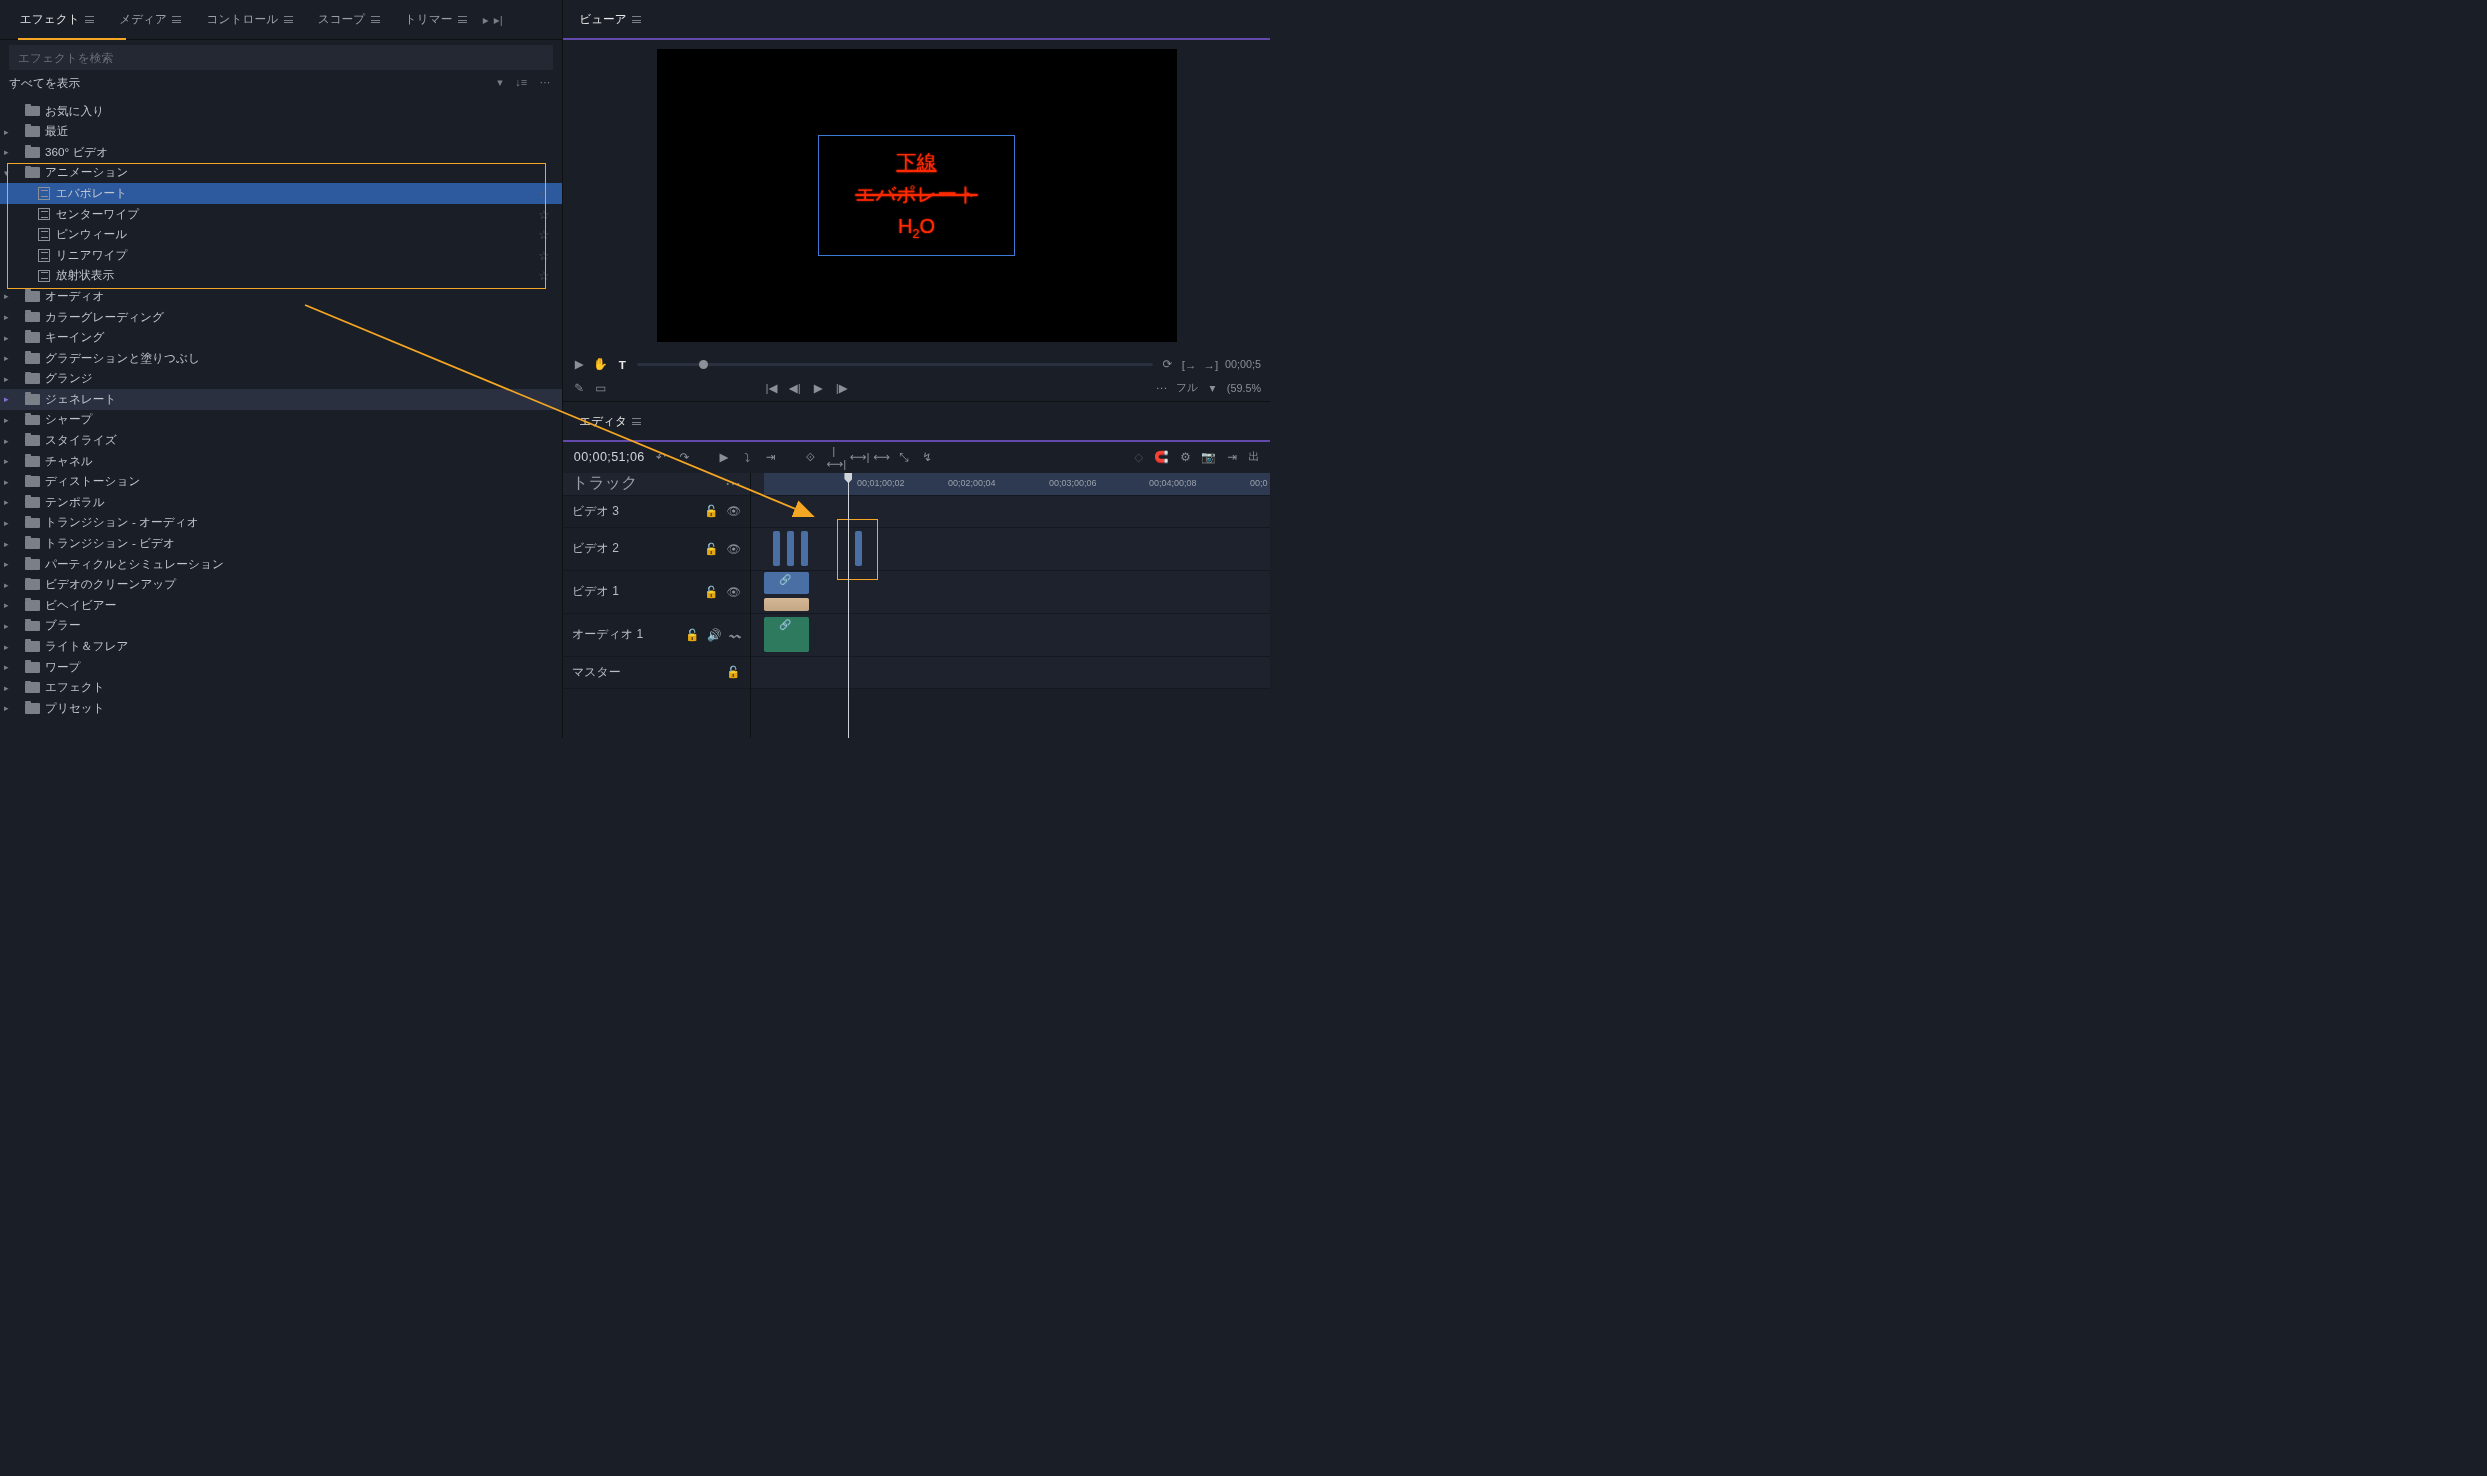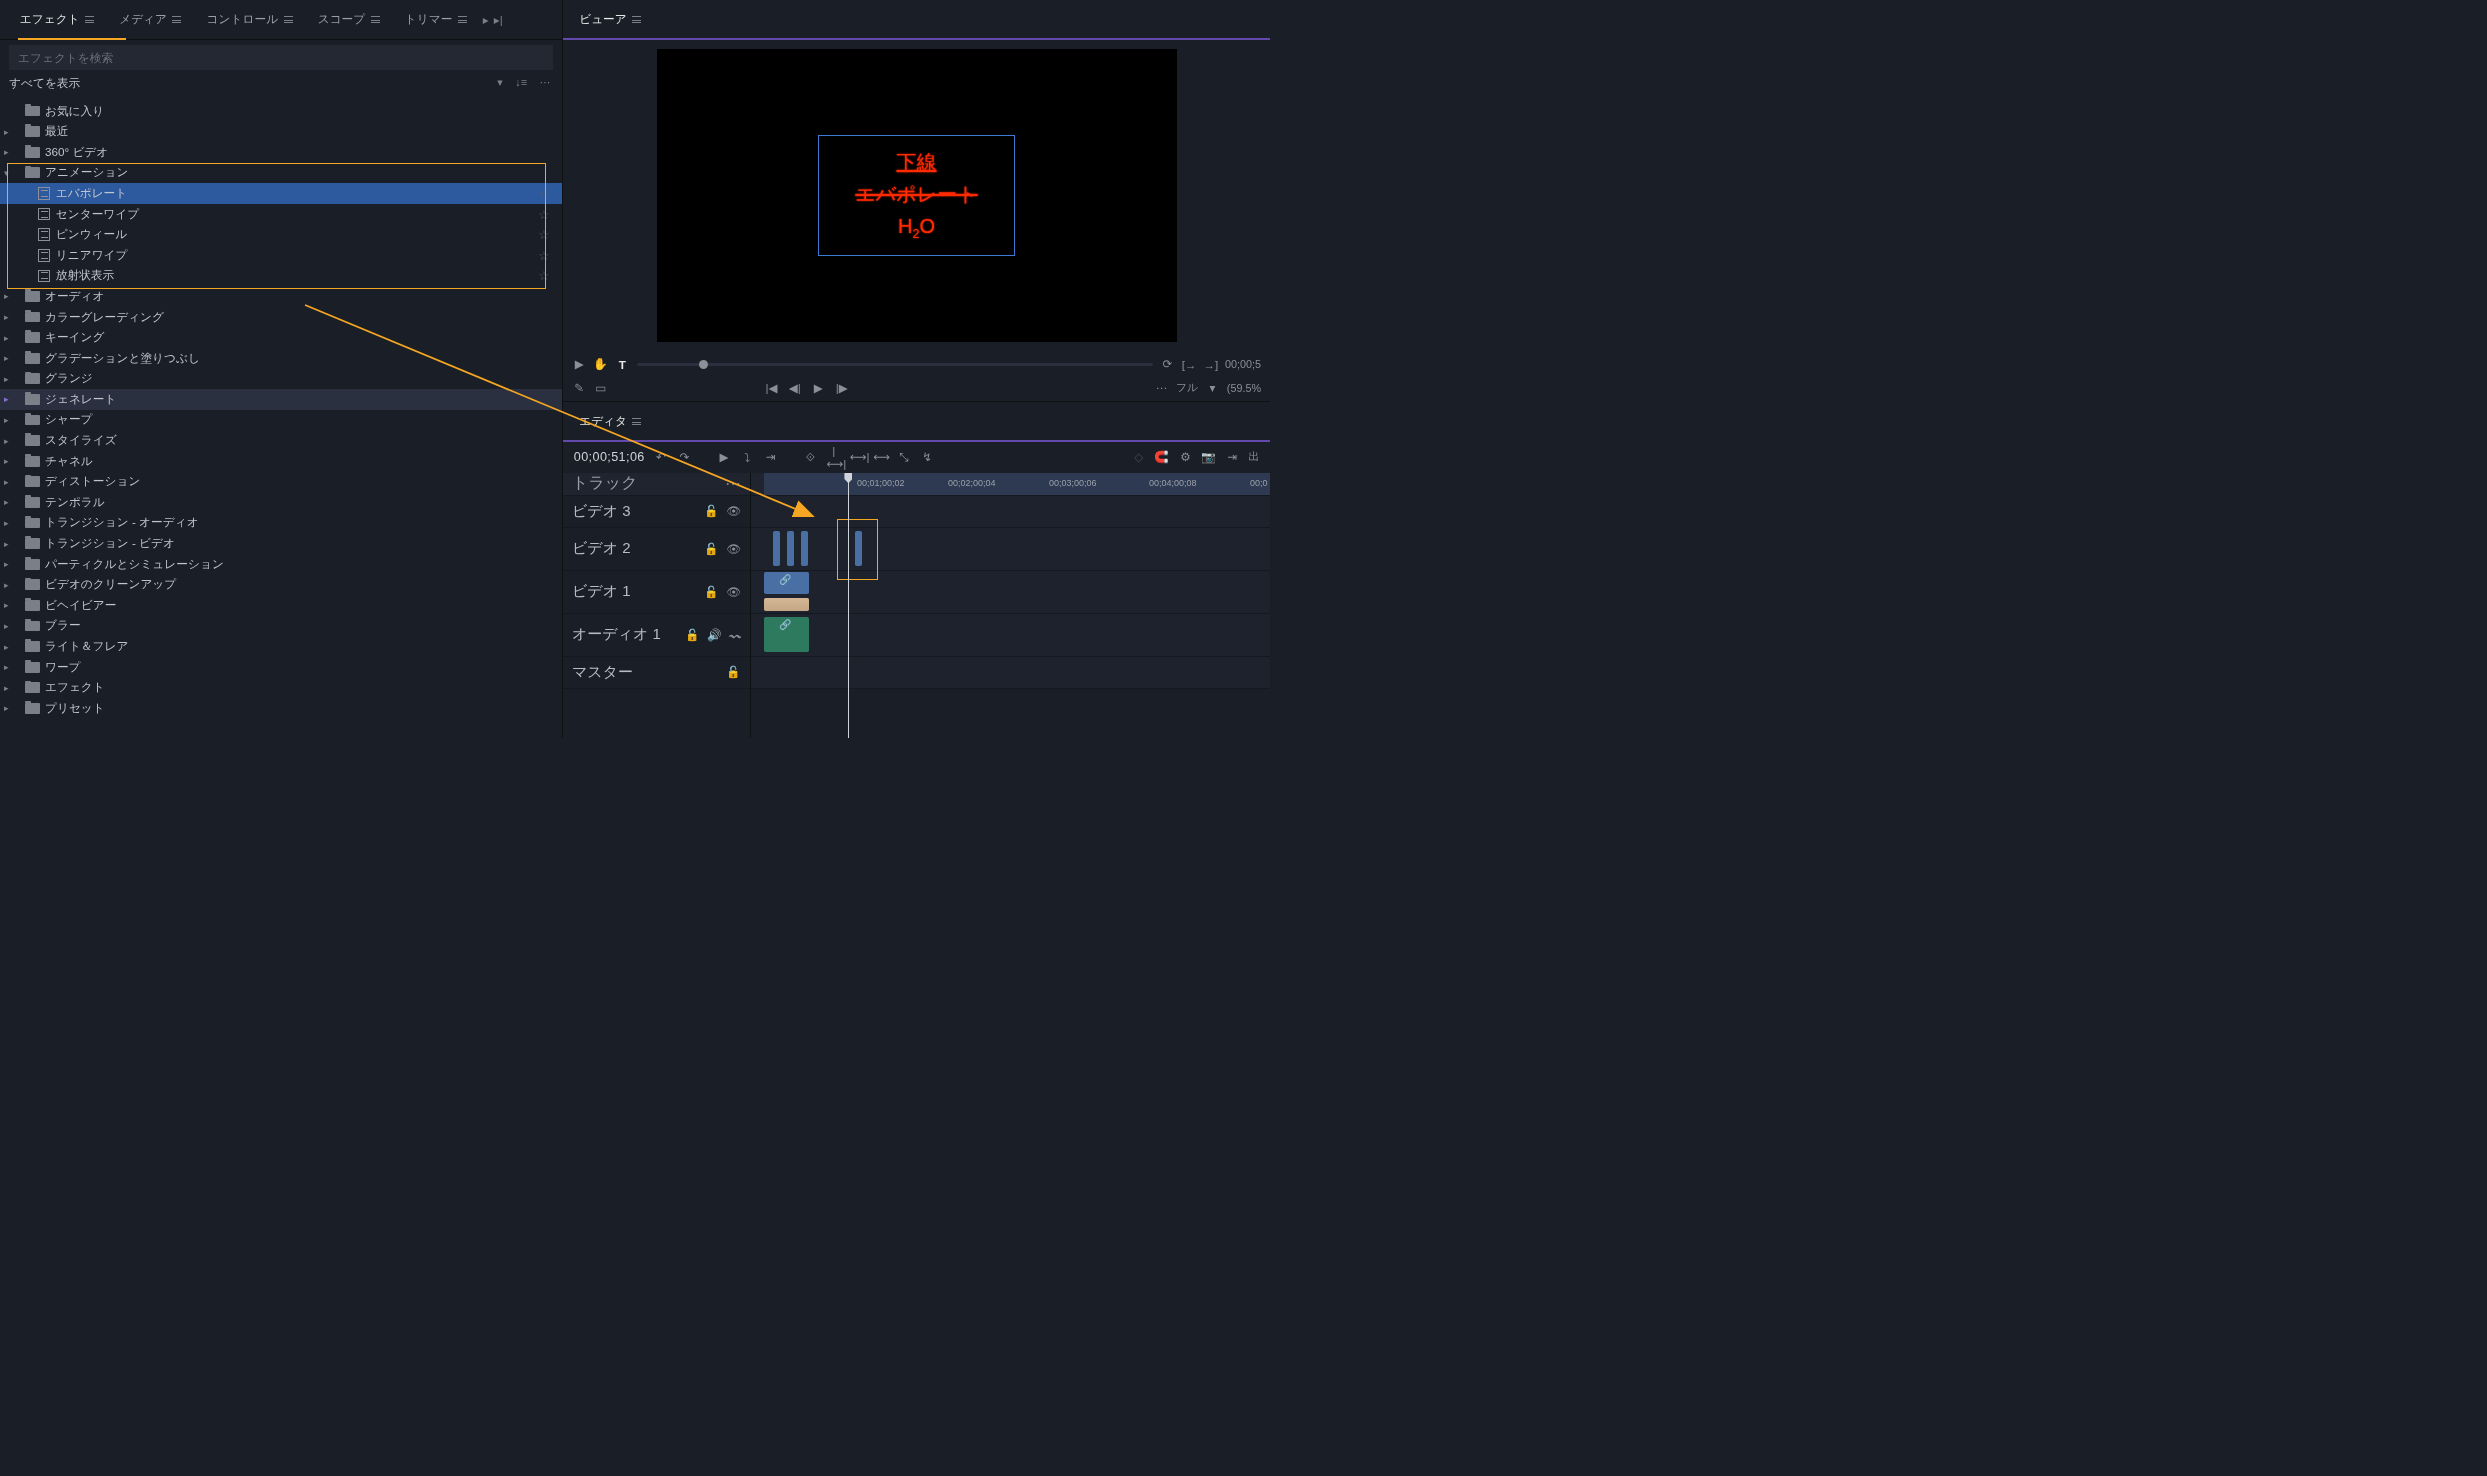--- a/index.html
+++ b/index.html
@@ -53,21 +53,21 @@
 .editor-toolbar{height:30.5px;display:flex;align-items:center;padding:0 10.8px;gap:9px}
 .timecode{color:#cfd3da;font-size:12.6px;letter-spacing:0.4px}
 .tb-icon{color:#8a8f98;cursor:pointer;font-size:11.7px;width:14.4px;text-align:center}
 .tb-spacer{flex:1}
 .timeline{flex:1;display:flex;position:relative}
 .track-labels{width:188px;border-right:0.9px solid #0e1014}
 .track-head{height:23px;display:flex;align-items:center;padding:0 9px;background:#20242e;border-bottom:0.9px solid #141820;color:#9aa0aa;font-size:16px}
 .track-head .dots{margin-left:auto;color:#7a7f88}
 .track-row{height:43px;display:flex;align-items:center;padding:0 9px;border-bottom:0.9px solid #141820;gap:7.2px}
 .track-row.short{height:32px}
-.track-name{flex:1;color:#b8bcc4;font-size:15px}
+.track-name{flex:1;color:#b8bcc4;font-size:12px}
 .lock-icon,.eye-icon,.vol-icon,.fx-icon{color:#8a8f98;font-size:11.7px;cursor:pointer}
 .track-area{flex:1;position:relative;overflow:hidden}
 .ruler{height:23px;background:#2d3a52;border-bottom:0.9px solid #141820;position:relative;font-size:9px;color:#9aa0aa}
 .ruler-tick{position:absolute;top:5.4px;white-space:nowrap}
 .ruler-dark{position:absolute;left:0;top:0;bottom:0;width:12.6px;background:#20242e}
 .track-lane{height:43px;border-bottom:0.9px solid #141820;position:relative;background:#1e222c}
 .track-lane.short{height:32px}
 .clip{position:absolute;top:3.6px;bottom:3.6px;border-radius:1.8px}
 .clip.v{background:#4a6fa5}
 .clip.a{background:#2d7a5f}

